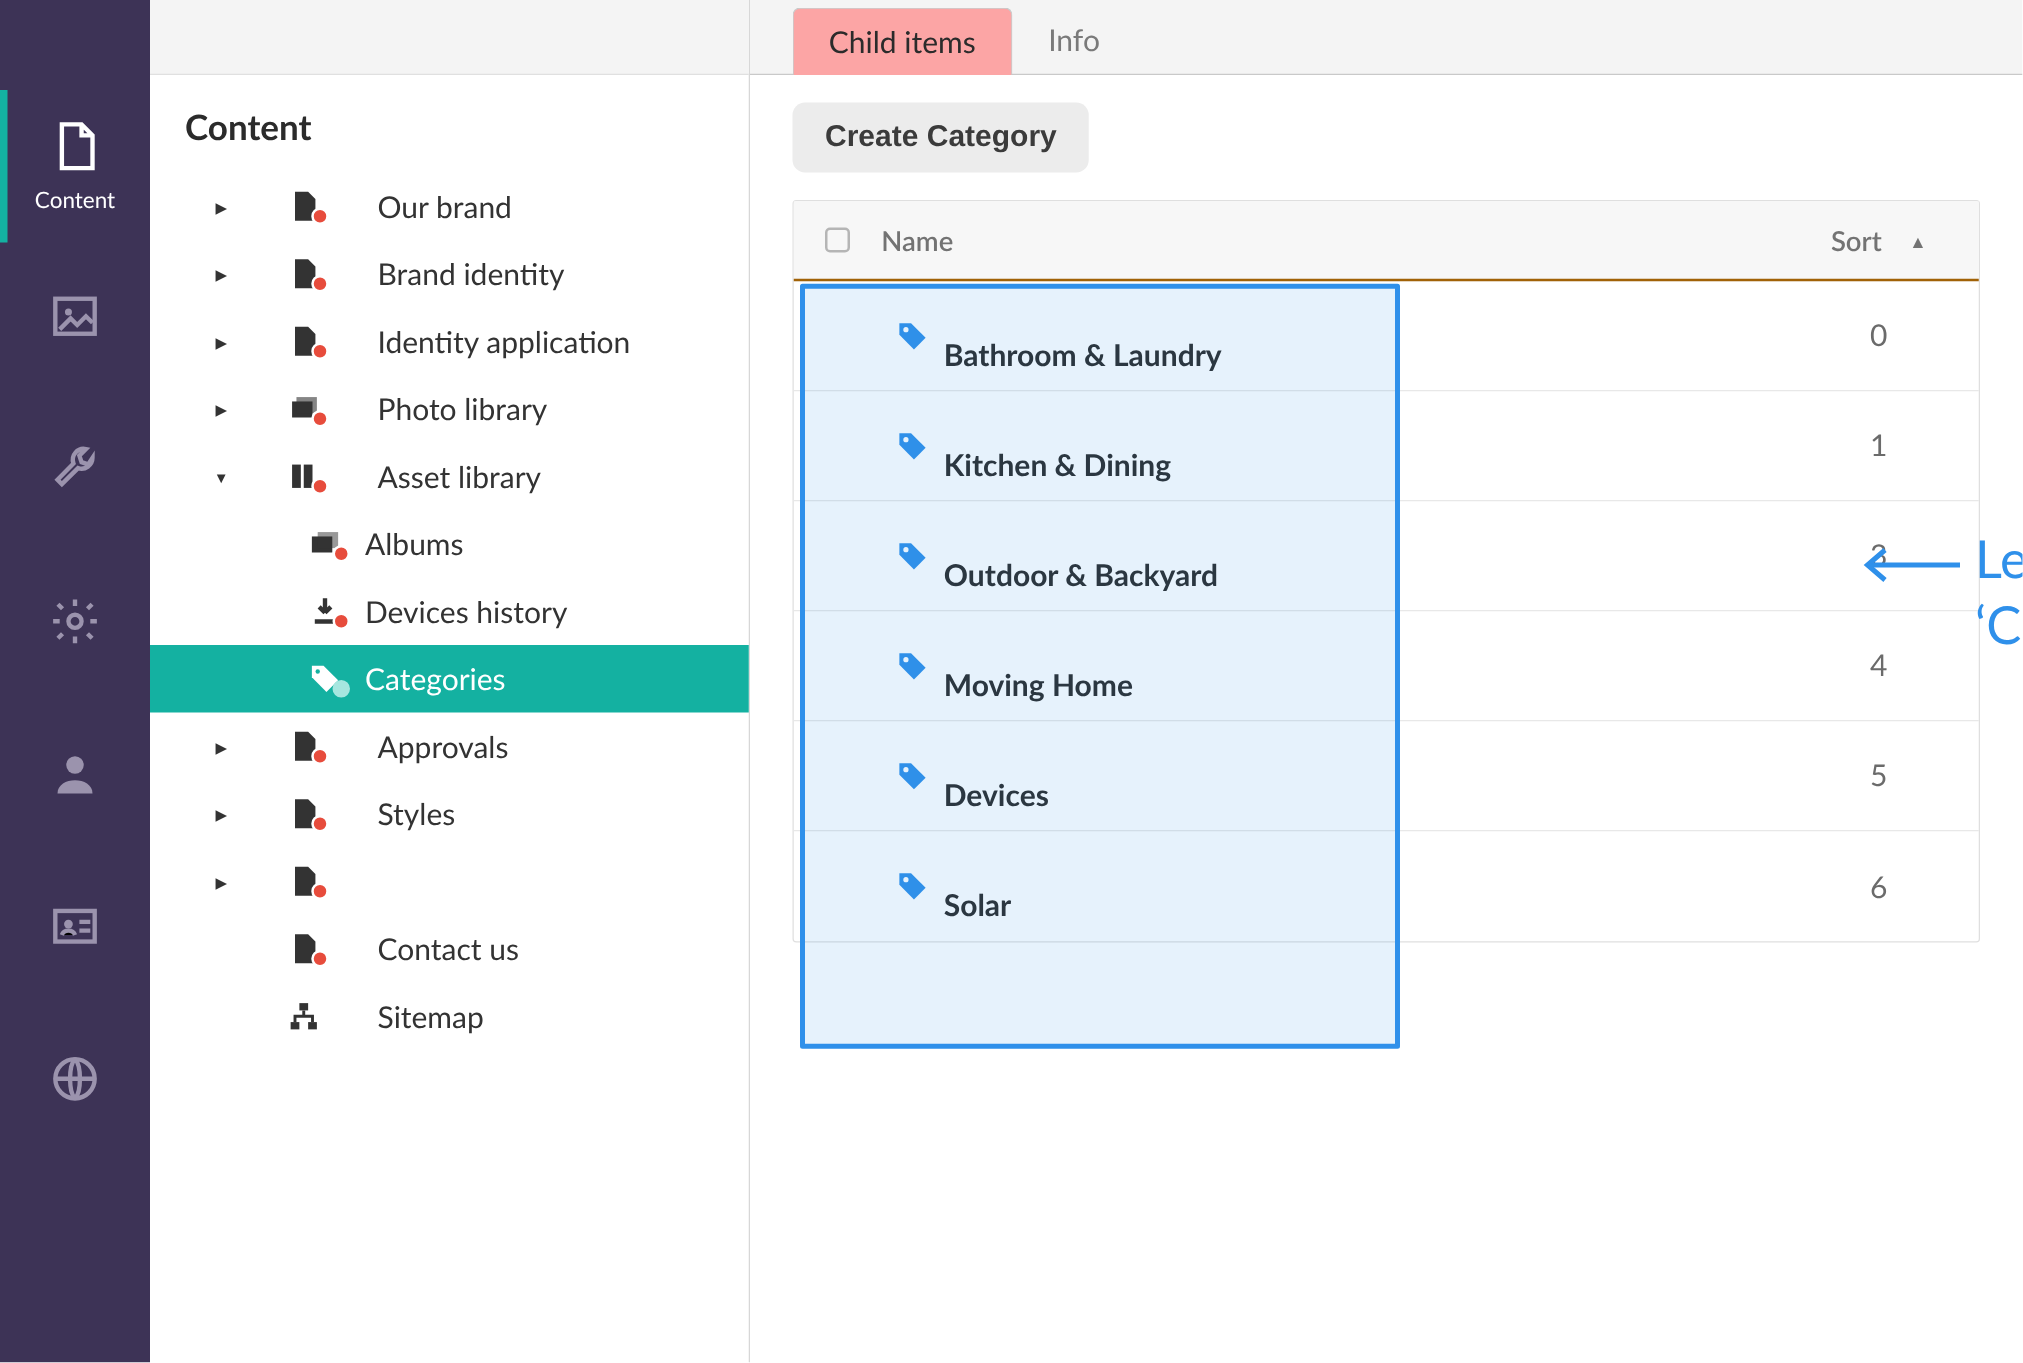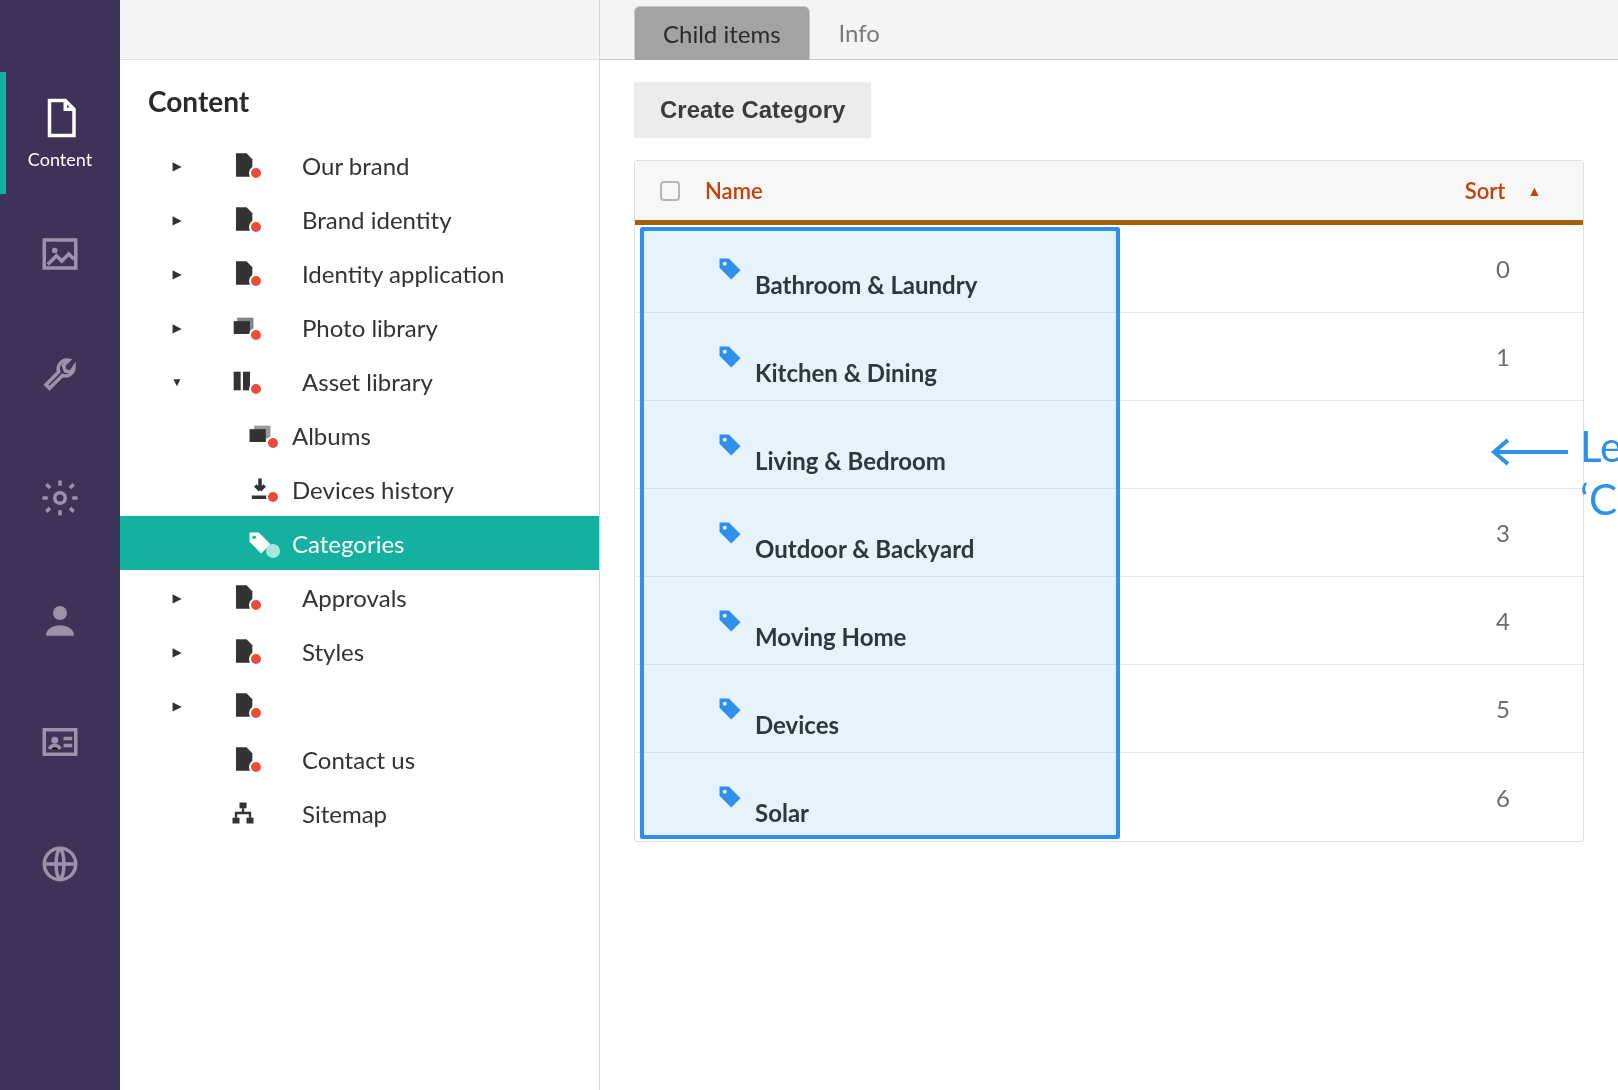--- a/index.html
+++ b/index.html
@@ -66,26 +66,26 @@
     .tree-row.selected .dot{background:#a6e6df;border-color:#a6e6df;}
     .tree-icon{width:32px;display:flex;align-items:center;justify-content:center;position:relative;}
     .tree-icon svg{fill:#333;width:28px;height:28px;}
     .dot{position:absolute;right:-4px;bottom:-1px;width:14px;height:14px;border-radius:50%;background:#e74c3c;border:2px solid #fff;}
     .tree-label{flex:1;white-space:nowrap;}
 
     
     .main { flex:1; display:flex; flex-direction:column; background:#fff; }
     .tabs{display:flex;align-items:flex-end;height:60px;background:#f4f4f4;border-bottom:1px solid #c9c9c9;padding-left:34px;gap:0;}
     .tab{padding:12px 28px;font-size:24px;color:#7a7a7a;border:1px solid transparent;border-bottom:none;cursor:pointer;border-radius:6px 6px 0 0;}
-    .tab.active{background:#a3a3a3;color:#2b2b2b;border-color:#c9c9c9;position:relative;top:1px;}
+    .tab.active{background:#fca5a5;color:#2b2b2b;border-color:#c9c9c9;position:relative;top:1px;}
     .toolbar{padding:22px 34px;}
-    .btn{background:#ececec;border:none;color:#3b3b3b;font-size:24px;font-weight:600;padding:14px 26px;cursor:pointer;border-radius:0;text-align:right;}
+    .btn{background:#ececec;border:none;color:#3b3b3b;font-size:24px;font-weight:600;padding:14px 26px;cursor:pointer;border-radius:10px;text-align:right;}
 
     .table-wrap{margin:0 34px;border:1px solid #dfdfdf;border-radius:3px;position:relative;}
-    .thead{display:flex;align-items:center;height:64px;background:#f7f7f7;border-bottom:5px solid #a16207;color:#c2410c;font-size:22px;font-weight:600;}
+    .thead{display:flex;align-items:center;height:64px;background:#f7f7f7;border-bottom:2px solid #a16207;color:#737373;font-size:22px;font-weight:600;}
     .th-check{width:70px;display:flex;justify-content:center;}
     .th-check .chk{width:20px;height:20px;border:2px solid #b5b5b5;border-radius:4px;}
     .th-name{flex:1;padding-left:0;}
     .th-sort{width:160px;text-align:center;display:flex;align-items:center;justify-content:center;gap:22px;}
     .trow{display:flex;align-items:center;height:88px;border-bottom:1px solid #e8e8e8;font-size:24px;font-weight:700;color:#2b2b2b;}
     .trow:last-child{border-bottom:none;}
     .td-check{width:70px;}
     .td-icon{width:50px;display:flex;justify-content:center;}
     .td-icon svg{width:28px;height:28px;fill:#2f90ea;}
     .td-name{flex:1;margin-top:31px;}
@@ -367,31 +367,20 @@
             <div class="td-sort">1</div>
           </div>
           <div class="trow">
             <div class="td-check"></div>
             <div class="td-icon">
               <svg viewBox="0 0 24 24">
                 <path d="M3 3h8l10 10-8 8L3 11z"></path>
                 <circle cx="7.5" cy="7.5" r="1.8" fill="#fff"></circle>
               </svg>
             </div>
-            <div class="td-name">Living &amp; Bedroom</div>
-            <div class="td-sort"></div>
-          </div>
-          <div class="trow">
-            <div class="td-check"></div>
-            <div class="td-icon">
-              <svg viewBox="0 0 24 24">
-                <path d="M3 3h8l10 10-8 8L3 11z"></path>
-                <circle cx="7.5" cy="7.5" r="1.8" fill="#fff"></circle>
-              </svg>
-            </div>
             <div class="td-name">Outdoor &amp; Backyard</div>
             <div class="td-sort">3</div>
           </div>
           <div class="trow">
             <div class="td-check"></div>
             <div class="td-icon">
               <svg viewBox="0 0 24 24">
                 <path d="M3 3h8l10 10-8 8L3 11z"></path>
                 <circle cx="7.5" cy="7.5" r="1.8" fill="#fff"></circle>
               </svg>

